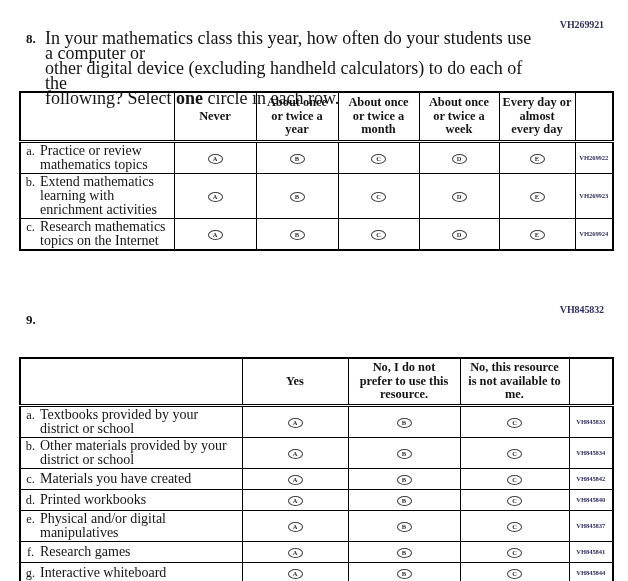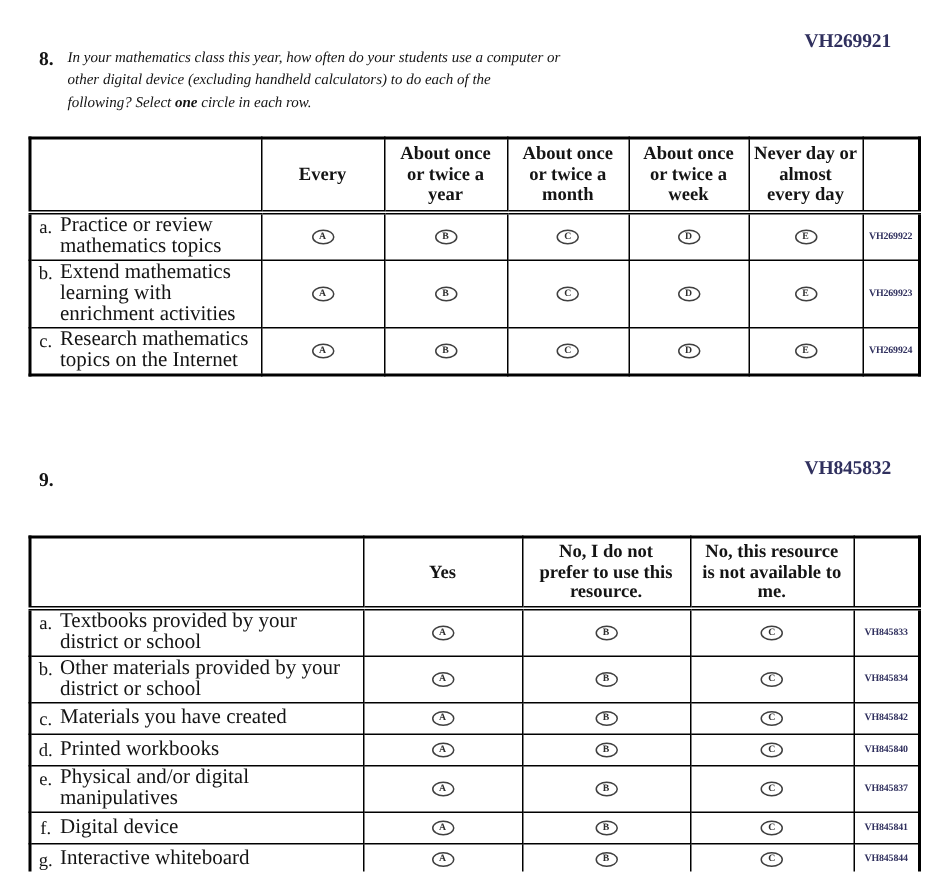--- a/index.html
+++ b/index.html
@@ -4,26 +4,26 @@
 <style>
   html,body{margin:0;padding:0;}
   body{
     width:628px;height:581px;background:#ffffff;
     font-family:"Liberation Serif","DejaVu Serif",serif;color:#141414;
     position:relative;overflow:hidden;
   }
   #page{position:absolute;inset:0;}
 
   .vhcode{
-    position:absolute;right:34px;text-align:right;
-    font-size:13px;font-weight:bold;color:#30305e;letter-spacing:-0.1px;
+    position:absolute;right:24px;text-align:right;
+    font-size:10px;font-weight:bold;color:#30305e;letter-spacing:-0.1px;
   }
   .question{position:absolute;left:26px;display:flex;}
   .qnum{font-weight:bold;font-size:13px;flex:0 0 19px;line-height:15px;}
-  .qtext{font-size:10px;line-height:15px;white-space:pre-line;font-style:italic;}
+  .qtext{font-size:18px;line-height:15px;white-space:pre-line;}
   .qtext b{font-weight:bold;}
 
   table.grid{
     position:absolute;left:19px;border-collapse:collapse;table-layout:fixed;
     width:593px;
   }
   table.grid,table.grid td,table.grid th{border:1px solid #000;}
   table.grid{border:2px solid #000;}
   table.grid th{
     font-weight:bold;font-size:12.4px;line-height:13.5px;text-align:center;
@@ -67,31 +67,31 @@
         <col style="width:82px">
         <col style="width:82px">
       <col style="width:81px">
         <col style="width:80px">
         <col style="width:76px">
       <col style="width:38px">
     </colgroup>
     <tbody>
         <tr style="height:49px;">
       <th></th>
-      <th class="opt">Every</th>
+      <th class="opt">Never</th>
       <th class="opt">About once
 or twice a
 year</th>
       <th class="opt">About once
 or twice a
 month</th>
       <th class="opt">About once
 or twice a
 week</th>
-      <th class="opt">Never day or
+      <th class="opt">Every day or
 almost
 every day</th>
       <th class="codecell"></th>
     </tr>
     <tr style="height:32px;">
       <td class="lbl">
         <div class="rowflex">
               <span class="letter">a.</span>
               <span class="lab">Practice or review
 mathematics topics</span>
@@ -223,21 +223,21 @@
       </td>
       <td class="opt"><span class="bubble">A</span></td>
       <td class="opt"><span class="bubble">B</span></td>
       <td class="opt"><span class="bubble">C</span></td>
       <td class="codecell">VH845837</td>
     </tr>
     <tr style="height:20px;">
       <td class="lbl">
         <div class="rowflex">
               <span class="letter">f.</span>
-              <span class="lab">Digital device</span>
+              <span class="lab">Research games</span>
             </div>
       </td>
       <td class="opt"><span class="bubble">A</span></td>
       <td class="opt"><span class="bubble">B</span></td>
       <td class="opt"><span class="bubble">C</span></td>
       <td class="codecell">VH845841</td>
     </tr>
     <tr style="height:20px;">
       <td class="lbl">
         <div class="rowflex">

